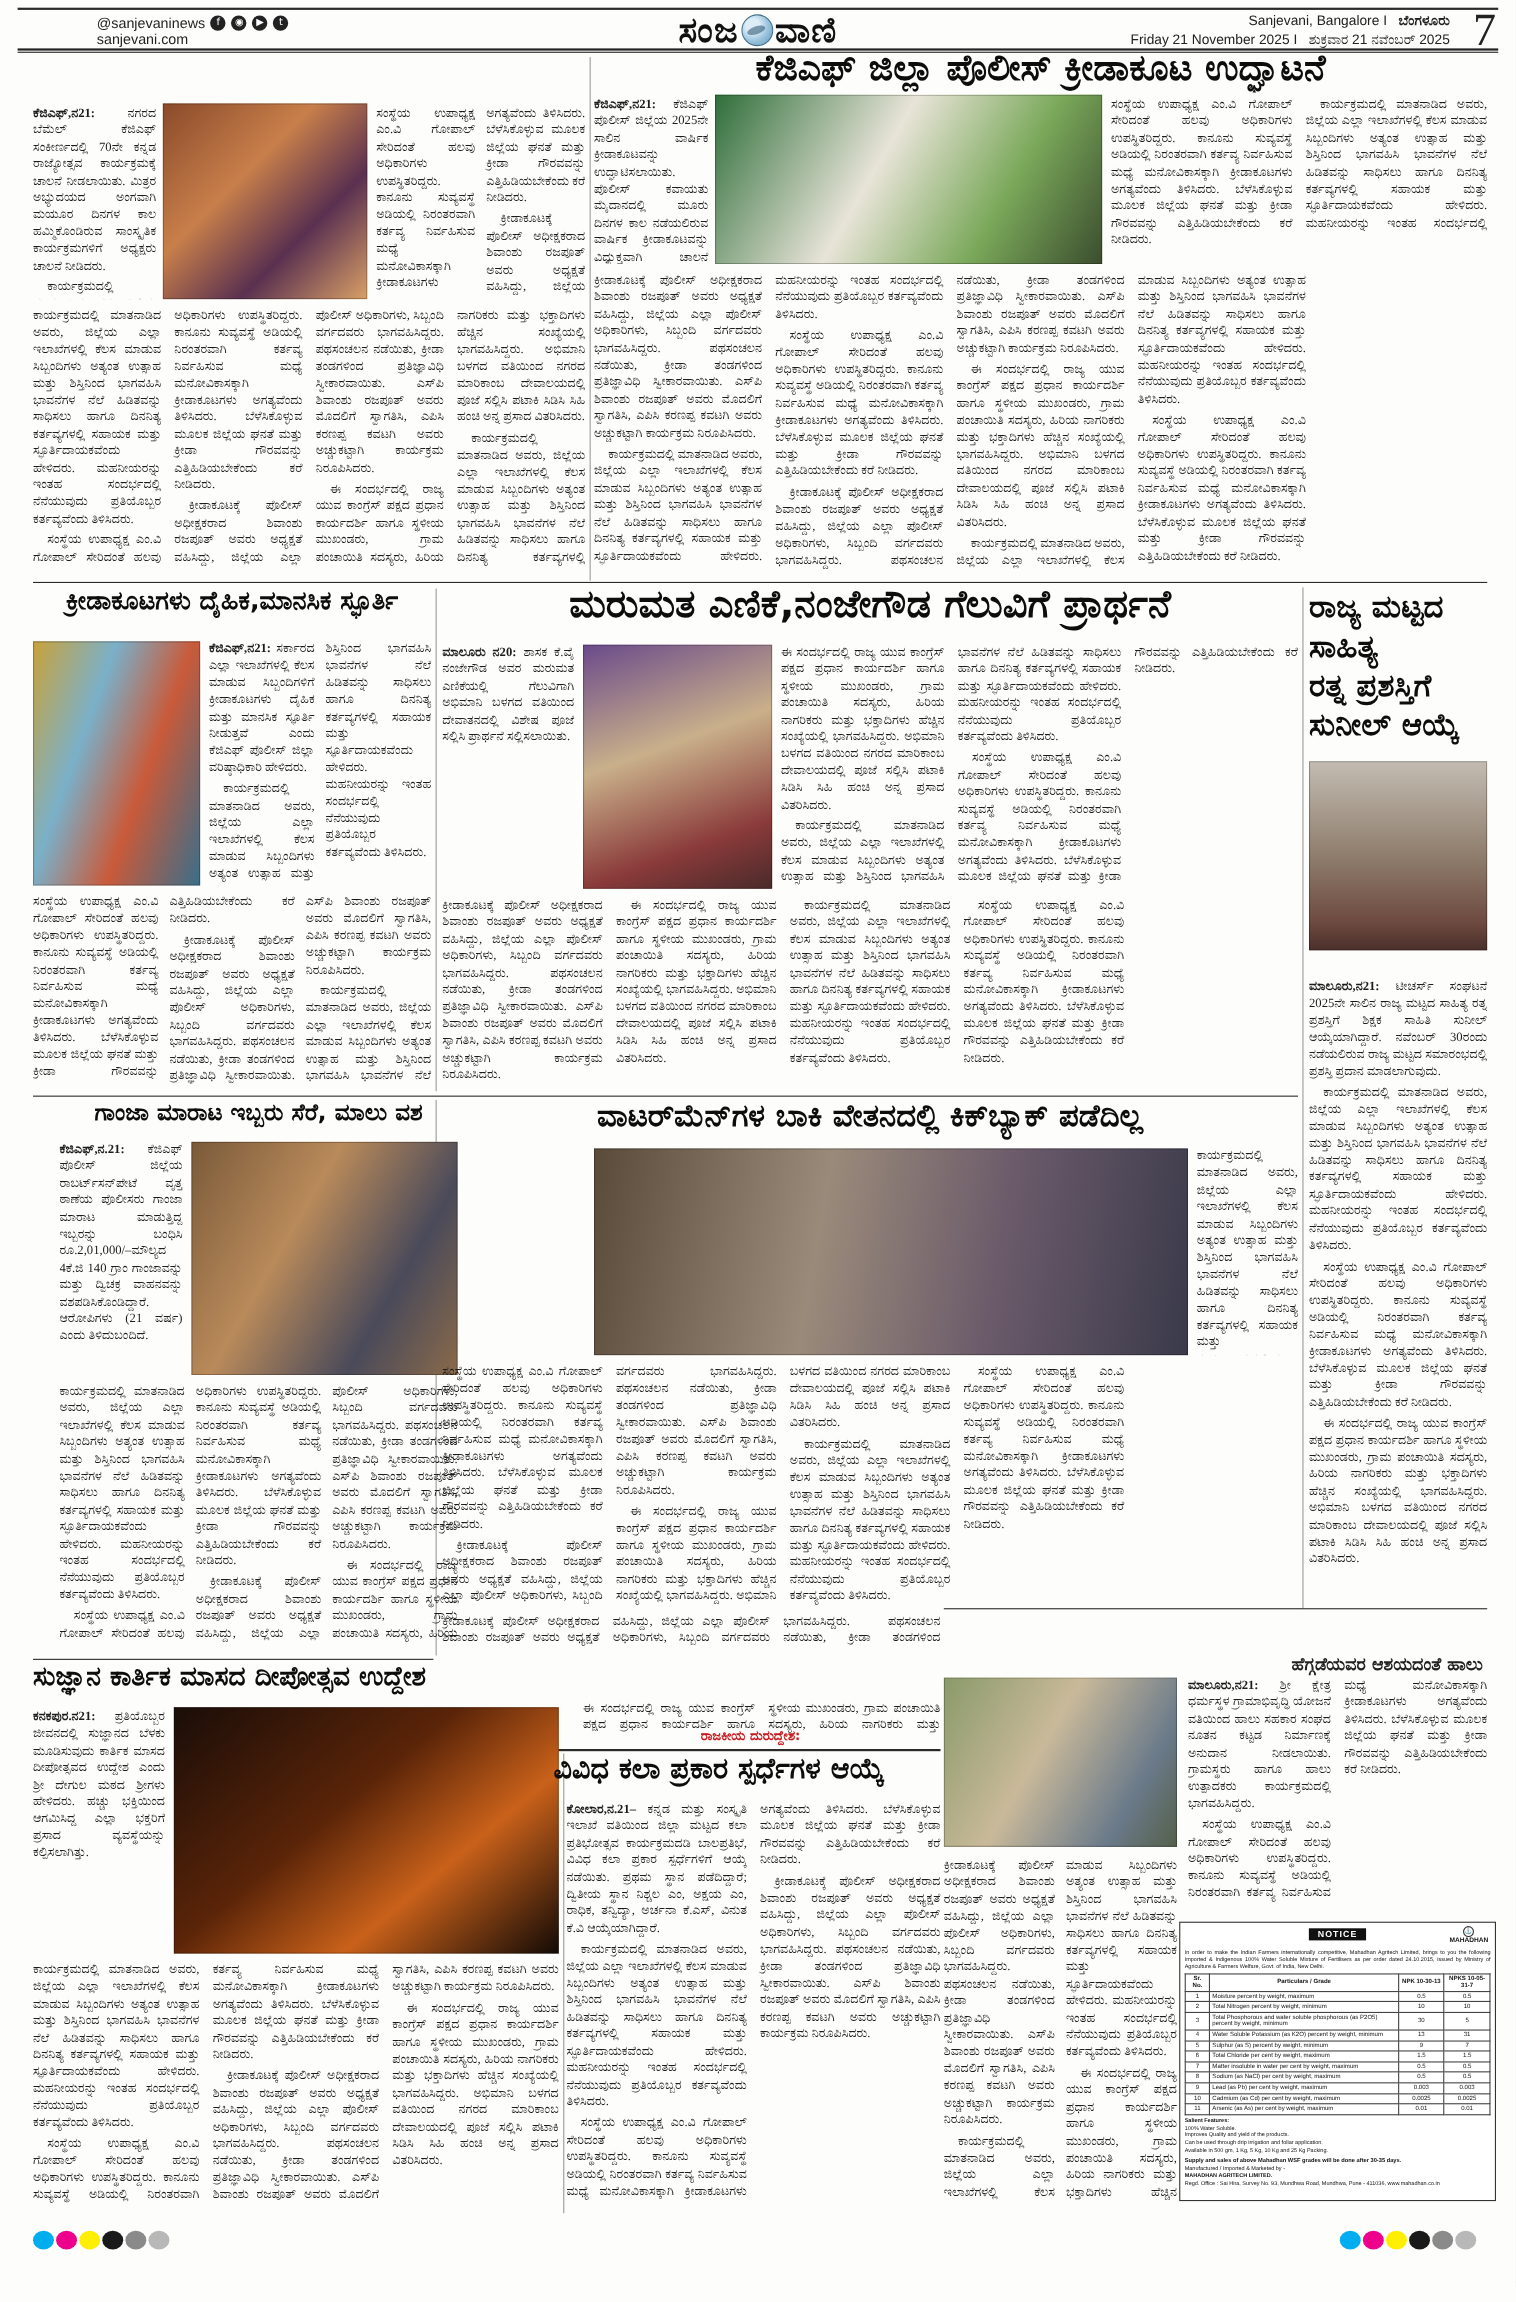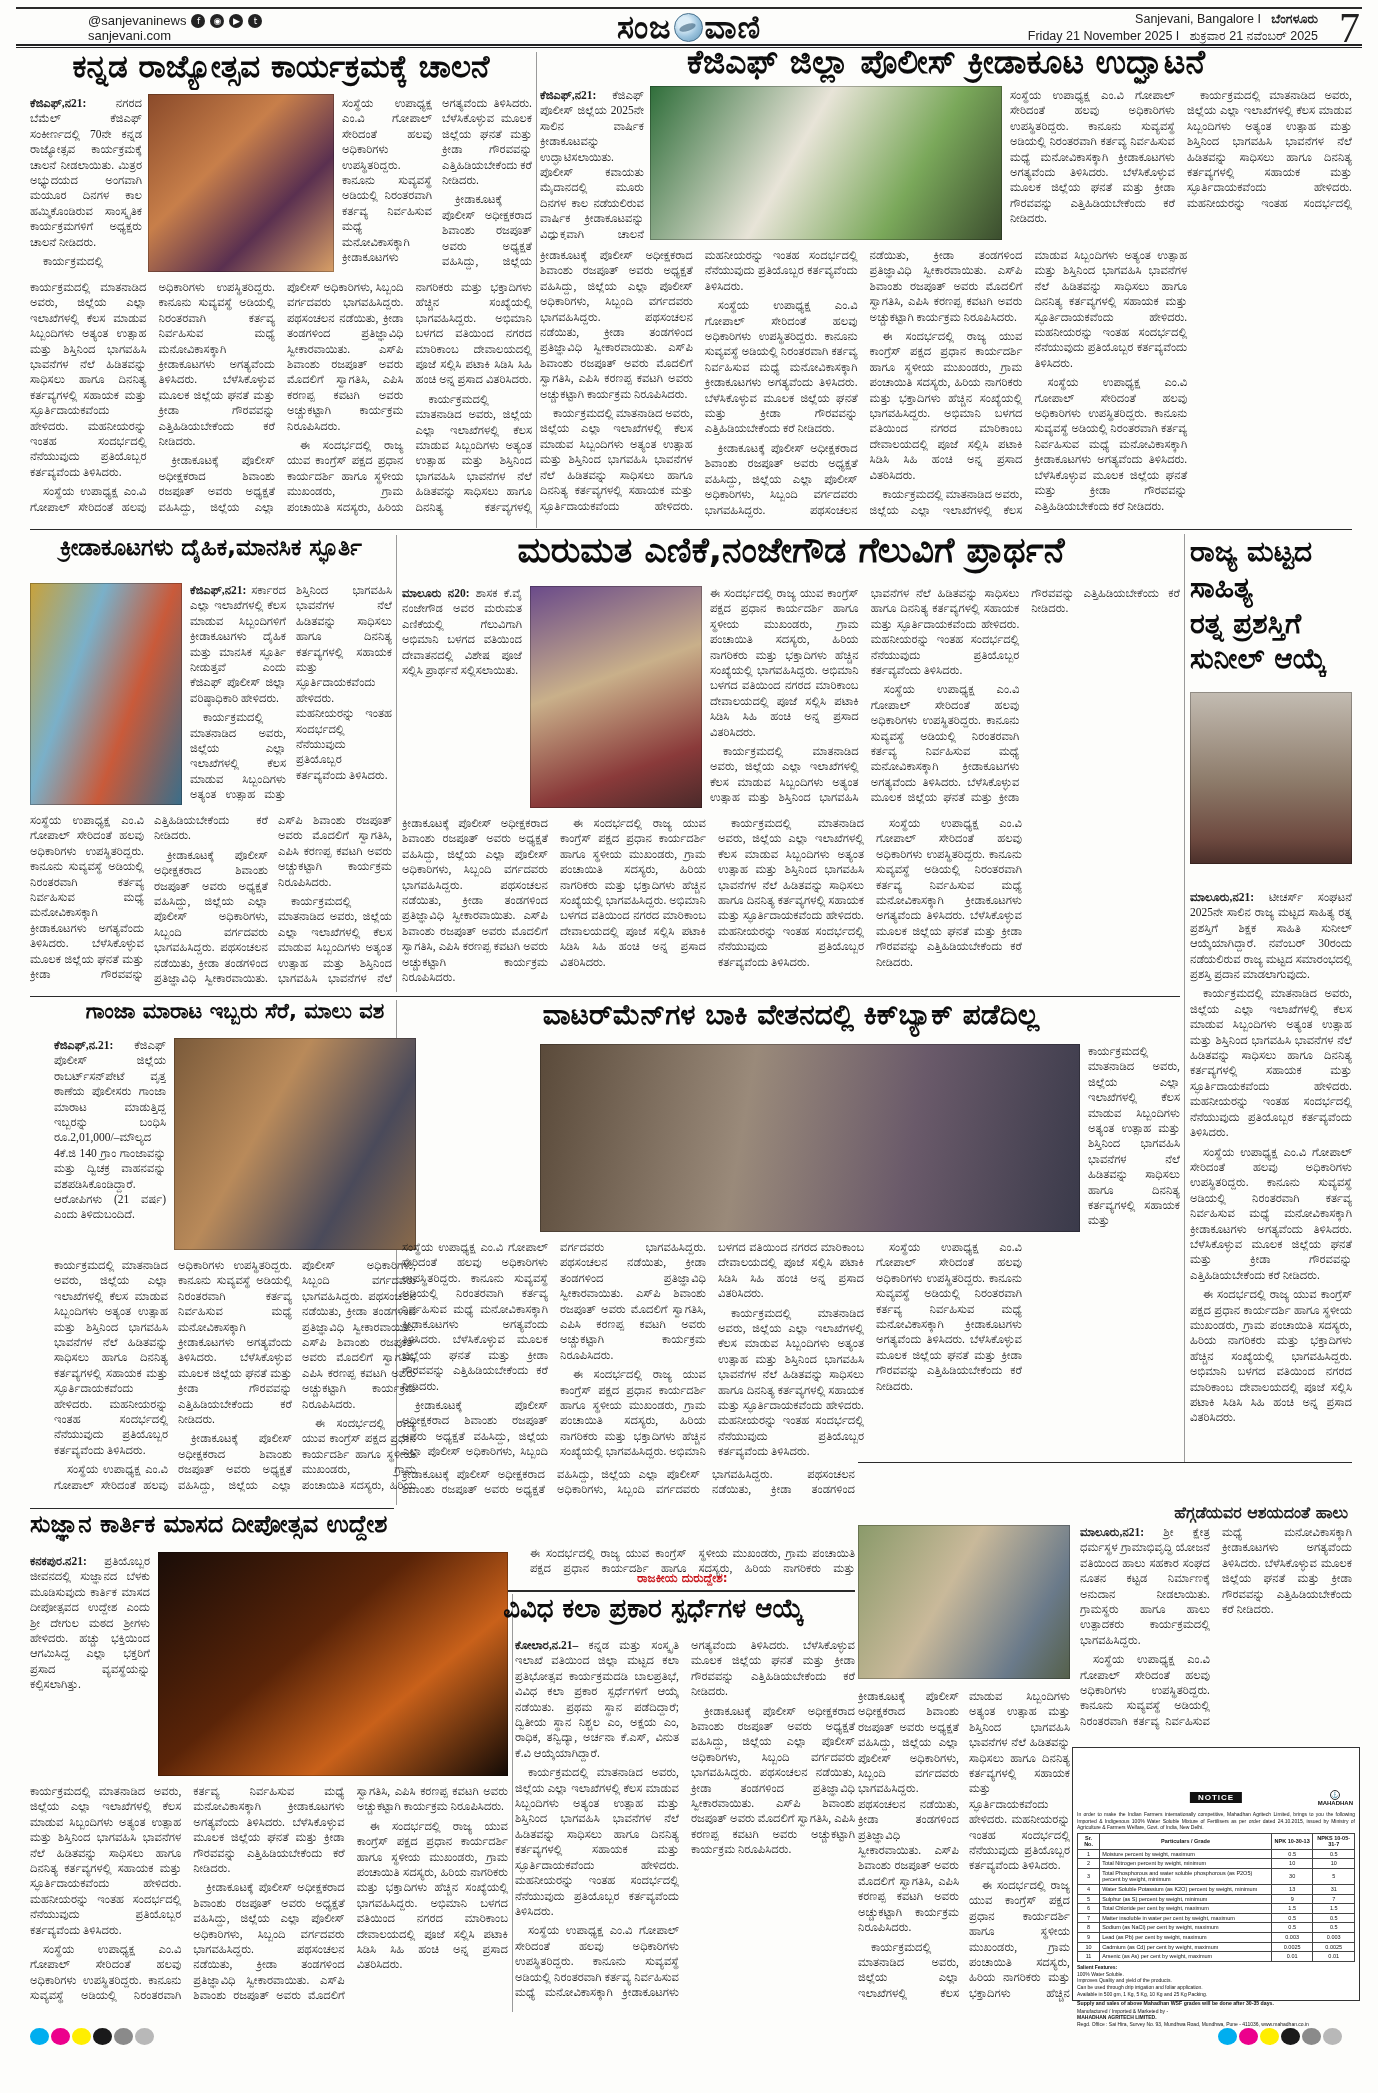--- a/index.html
+++ b/index.html
@@ -36,21 +36,21 @@
   .body-text p{margin:0 0 4px;text-indent:13px;}
   .body-text p.lead{text-indent:0;}
   .body-text b{font-weight:bold;}
   .cfill{column-fill:auto;}
   .photo{position:absolute;box-shadow:0 0 0 1px rgba(0,0,0,.25) inset;}
   .redlabel{position:absolute;font-family:"DejaVu Sans","Liberation Sans",sans-serif;font-weight:bold;
             font-size:12px;color:#c8191e;white-space:nowrap;}
   
   .notice{position:absolute;left:1072px;top:1747px;width:288px;height:254px;border:1px solid #333;
           background:#fff;font-family:"Liberation Sans",sans-serif;color:#111;box-sizing:border-box;padding:3px 4px;}
-  .notice-head{position:relative;height:20px;margin-top:39px;}
+  .notice-head{position:relative;height:20px;}
   .notice-tag{position:absolute;left:50%;transform:translateX(-50%);top:2px;background:#111;color:#fff;
               font-weight:bold;font-size:8px;padding:1px 8px;letter-spacing:1px;}
   .notice-logo{position:absolute;right:2px;top:0;text-align:center;font-weight:bold;font-size:6px;line-height:1.1;}
   .notice-logo .lg-ic{display:block;margin:0 auto;width:8px;height:8px;border:1px solid #333;border-radius:50%;font-size:6px;line-height:8px;}
   .notice-intro{font-size:5px;line-height:1.3;text-align:justify;margin:1px 0 2px;}
   .ntable{width:100%;border-collapse:collapse;font-size:5.5px;}
   .ntable th,.ntable td{border:0.5px solid #444;padding:1px 2px;line-height:1.2;}
   .ntable th{font-weight:bold;text-align:center;}
   .ntable td.c{text-align:center;}
   .nfeat{font-size:5px;line-height:1.35;margin-top:2px;}
@@ -103,21 +103,20 @@
   <div class="rule soft" style="left:1184px;top:534px;width:1px;height:928px;"></div>
   <div class="rule" style="left:30px;top:996px;width:1150px;height:1px;"></div>
   <div class="rule soft" style="left:396px;top:1000px;width:1px;height:505px;"></div>
   <div class="rule" style="left:30px;top:1508px;width:364px;height:1px;"></div>
   <div class="rule" style="left:452px;top:1590px;width:403px;height:2px;"></div>
   <div class="rule soft" style="left:512px;top:1594px;width:1px;height:418px;"></div>
   <div class="rule" style="left:858px;top:1462px;width:494px;height:1px;"></div>
   <div class="rule soft" style="left:858px;top:1000px;width:1px;height:0px;"></div>
 
   <section class="article" style="left:30px;top:50px;width:502px;height:476px;">
-    <div class="headline" style="font-size:31px;height:40px;">ಕನ್ನಡ ರಾಜ್ಯೋತ್ಸವ ಕಾರ್ಯಕ್ರಮಕ್ಕೆ ಚಾಲನೆ</div>
     <div class="photo" style="left:118px;top:44px;width:186px;height:178px;background:linear-gradient(135deg,#8a4a2a,#c87f4a 38%,#5a3050 68%,#d9a066);"></div>
     <div class="body-text cfill abs" style="left:0;top:46px;width:112px;height:176px;">
       <p class="lead"><b>ಕೆಜಿಎಫ್,ನ21:</b> <span>ನಗರದ ಬೆಮೆಲ್ ಕೆಜಿಎಫ್ ಸಂಕೀರ್ಣದಲ್ಲಿ 70ನೇ ಕನ್ನಡ ರಾಜ್ಯೋತ್ಸವ ಕಾರ್ಯಕ್ರಮಕ್ಕೆ ಚಾಲನೆ ನೀಡಲಾಯಿತು. ಮಿತ್ರರ ಅಭ್ಯುದಯದ ಅಂಗವಾಗಿ ಮಯೂರ ದಿನಗಳ ಕಾಲ ಹಮ್ಮಿಕೊಂಡಿರುವ ಸಾಂಸ್ಕೃತಿಕ ಕಾರ್ಯಕ್ರಮಗಳಿಗೆ ಅಧ್ಯಕ್ಷರು ಚಾಲನೆ ನೀಡಿದರು.</span></p>
       <p>ಕಾರ್ಯಕ್ರಮದಲ್ಲಿ ಮಾತನಾಡಿದ ಅವರು, ಜಿಲ್ಲೆಯ ಎಲ್ಲಾ ಇಲಾಖೆಗಳಲ್ಲಿ ಕೆಲಸ ಮಾಡುವ ಸಿಬ್ಬಂದಿಗಳು ಅತ್ಯಂತ ಉತ್ಸಾಹ ಮತ್ತು ಶಿಸ್ತಿನಿಂದ ಭಾಗವಹಿಸಿ ಭಾವನೆಗಳ ನೆಲೆ ಹಿಡಿತವನ್ನು ಸಾಧಿಸಲು ಹಾಗೂ ದಿನನಿತ್ಯ ಕರ್ತವ್ಯಗಳಲ್ಲಿ ಸಹಾಯಕ ಮತ್ತು ಸ್ಫೂರ್ತಿದಾಯಕವೆಂದು ಹೇಳಿದರು. ಮಹನೀಯರನ್ನು ಇಂತಹ ಸಂದರ್ಭದಲ್ಲಿ ನೆನೆಯುವುದು ಪ್ರತಿಯೊಬ್ಬರ ಕರ್ತವ್ಯವೆಂದು ತಿಳಿಸಿದರು.</p>
     </div>
     <div class="body-text cfill abs" style="left:312px;top:46px;width:190px;height:176px;column-count:2;column-gap:10px;">
       <p class="lead">ಸಂಸ್ಥೆಯ ಉಪಾಧ್ಯಕ್ಷ ಎಂ.ವಿ ಗೋಪಾಲ್ ಸೇರಿದಂತೆ ಹಲವು ಅಧಿಕಾರಿಗಳು ಉಪಸ್ಥಿತರಿದ್ದರು. ಕಾನೂನು ಸುವ್ಯವಸ್ಥೆ ಅಡಿಯಲ್ಲಿ ನಿರಂತರವಾಗಿ ಕರ್ತವ್ಯ ನಿರ್ವಹಿಸುವ ಮಧ್ಯೆ ಮನೋವಿಕಾಸಕ್ಕಾಗಿ ಕ್ರೀಡಾಕೂಟಗಳು ಅಗತ್ಯವೆಂದು ತಿಳಿಸಿದರು. ಬೆಳೆಸಿಕೊಳ್ಳುವ ಮೂಲಕ ಜಿಲ್ಲೆಯ ಘನತೆ ಮತ್ತು ಕ್ರೀಡಾ ಗೌರವವನ್ನು ಎತ್ತಿಹಿಡಿಯಬೇಕೆಂದು ಕರೆ ನೀಡಿದರು.</p>
       <p>ಕ್ರೀಡಾಕೂಟಕ್ಕೆ ಪೊಲೀಸ್ ಅಧೀಕ್ಷಕರಾದ ಶಿವಾಂಶು ರಜಪೂತ್ ಅವರು ಅಧ್ಯಕ್ಷತೆ ವಹಿಸಿದ್ದು, ಜಿಲ್ಲೆಯ ಎಲ್ಲಾ ಪೊಲೀಸ್ ಅಧಿಕಾರಿಗಳು, ಸಿಬ್ಬಂದಿ ವರ್ಗದವರು ಭಾಗವಹಿಸಿದ್ದರು. ಪಥಸಂಚಲನ ನಡೆಯಿತು, ಕ್ರೀಡಾ ತಂಡಗಳಿಂದ ಪ್ರತಿಜ್ಞಾವಿಧಿ ಸ್ವೀಕಾರವಾಯಿತು. ಎಸ್‌ಪಿ ಶಿವಾಂಶು ರಜಪೂತ್ ಅವರು ಮೊದಲಿಗೆ ಸ್ವಾಗತಿಸಿ, ಎಪಿಸಿ ಕರಣಪ್ಪ ಕವಟಗಿ ಅವರು ಅಚ್ಚುಕಟ್ಟಾಗಿ ಕಾರ್ಯಕ್ರಮ ನಿರೂಪಿಸಿದರು.</p>
     </div>
     <div class="body-text cfill abs" style="left:0;top:230px;width:502px;height:244px;column-count:4;column-gap:12px;">

